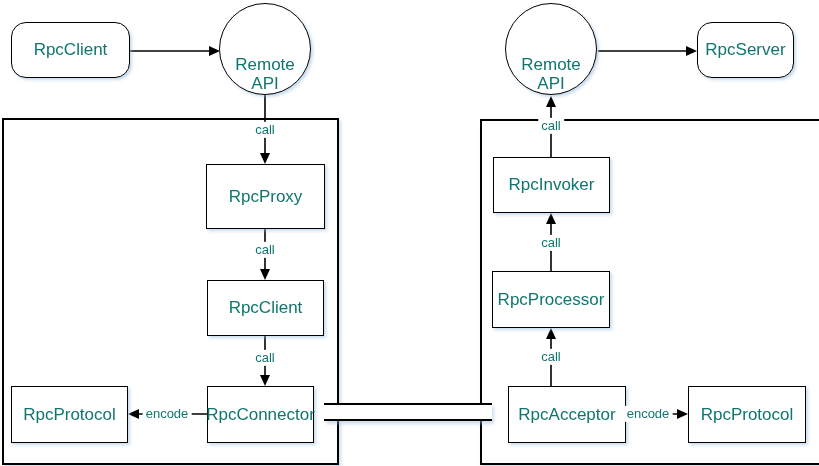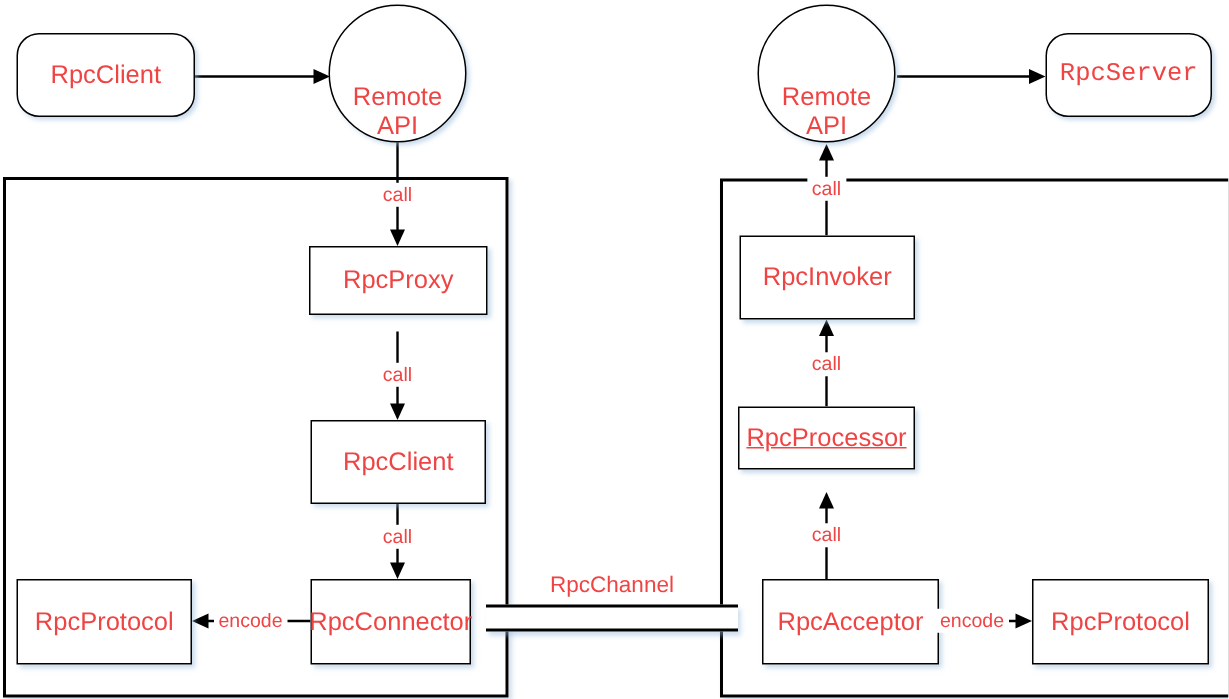--- a/index.html
+++ b/index.html
@@ -2,21 +2,21 @@
 <html><head>
 <meta charset="utf-8">
 <style>
   html, body { margin: 0; padding: 0; background: #ffffff; }
   .canvas {
     position: relative;
     width: 819px;
     height: 466px;
     background: #ffffff;
     font-family: "Liberation Sans", "DejaVu Sans", sans-serif;
-    color: #ef4444;
+    color: #0f766e;
     overflow: hidden;
   }
   .container-box {
     position: absolute;
     border: 2px solid #000000;
     background: transparent;
     box-shadow: 2px 2px 3px rgba(150, 185, 220, 0.45);
     z-index: 1;
   }
   .pipe {
@@ -133,53 +133,52 @@
   <div class="node circle" style="left:219px; top:3px; width:92px; height:92px;">
     <span>Remote</span>
     <span>API</span>
   </div>
 
   <div class="node circle" style="left:505px; top:3px; width:92px; height:92px;">
     <span>Remote</span>
     <span>API</span>
   </div>
 
-  <div class="node rounded" style="left:697px; top:22px; width:111px; height:56px;font-family:Liberation Mono, monospace;">
+  <div class="node rounded" style="left:697px; top:22px; width:97px; height:56px;">
     <span>RpcServer</span>
   </div>
 
-  <div class="node" style="left:206px; top:164px; width:119px; height:46px;justify-content:center;">
+  <div class="node" style="left:206px; top:164px; width:119px; height:65px;justify-content:center;">
     <span>RpcProxy</span>
   </div>
   <div class="node" style="left:207px; top:280px; width:117px; height:56px;">
     <span>RpcClient</span>
   </div>
   <div class="node" style="left:207px; top:386px; width:107px; height:57px;">
     <span>RpcConnector</span>
   </div>
   <div class="node" style="left:11px; top:386px; width:117px; height:57px;">
     <span>RpcProtocol</span>
   </div>
 
   <div class="node" style="left:493px; top:157px; width:117px; height:56px;text-align:right;">
     <span>RpcInvoker</span>
   </div>
-  <div class="node" style="left:492px; top:271px; width:118px; height:42px;text-decoration:underline;">
+  <div class="node" style="left:492px; top:271px; width:118px; height:57px;">
     <span>RpcProcessor</span>
   </div>
   <div class="node" style="left:492px; top:386px; width:118px; height:57px;margin-left:16px;">
     <span>RpcAcceptor</span>
   </div>
   <div class="node" style="left:688px; top:386px; width:118px; height:57px;">
     <span>RpcProtocol</span>
   </div>
 
   <div class="edge-label" style="left:265px; top:130px;">call</div>
   <div class="edge-label" style="left:265px; top:250px;">call</div>
   <div class="edge-label" style="left:265px; top:358px;">call</div>
   <div class="edge-label" style="left:551px; top:126px;">call</div>
   <div class="edge-label" style="left:551px; top:243px;">call</div>
   <div class="edge-label" style="left:551px; top:357px;">call</div>
   <div class="edge-label" style="left:167px; top:414px;">encode</div>
   <div class="edge-label" style="left:648px; top:414px;">encode</div>
-  <div class="edge-label channel" style="left:408px; top:391px;">RpcChannel</div>
 
 </div>
 
 </body></html>

